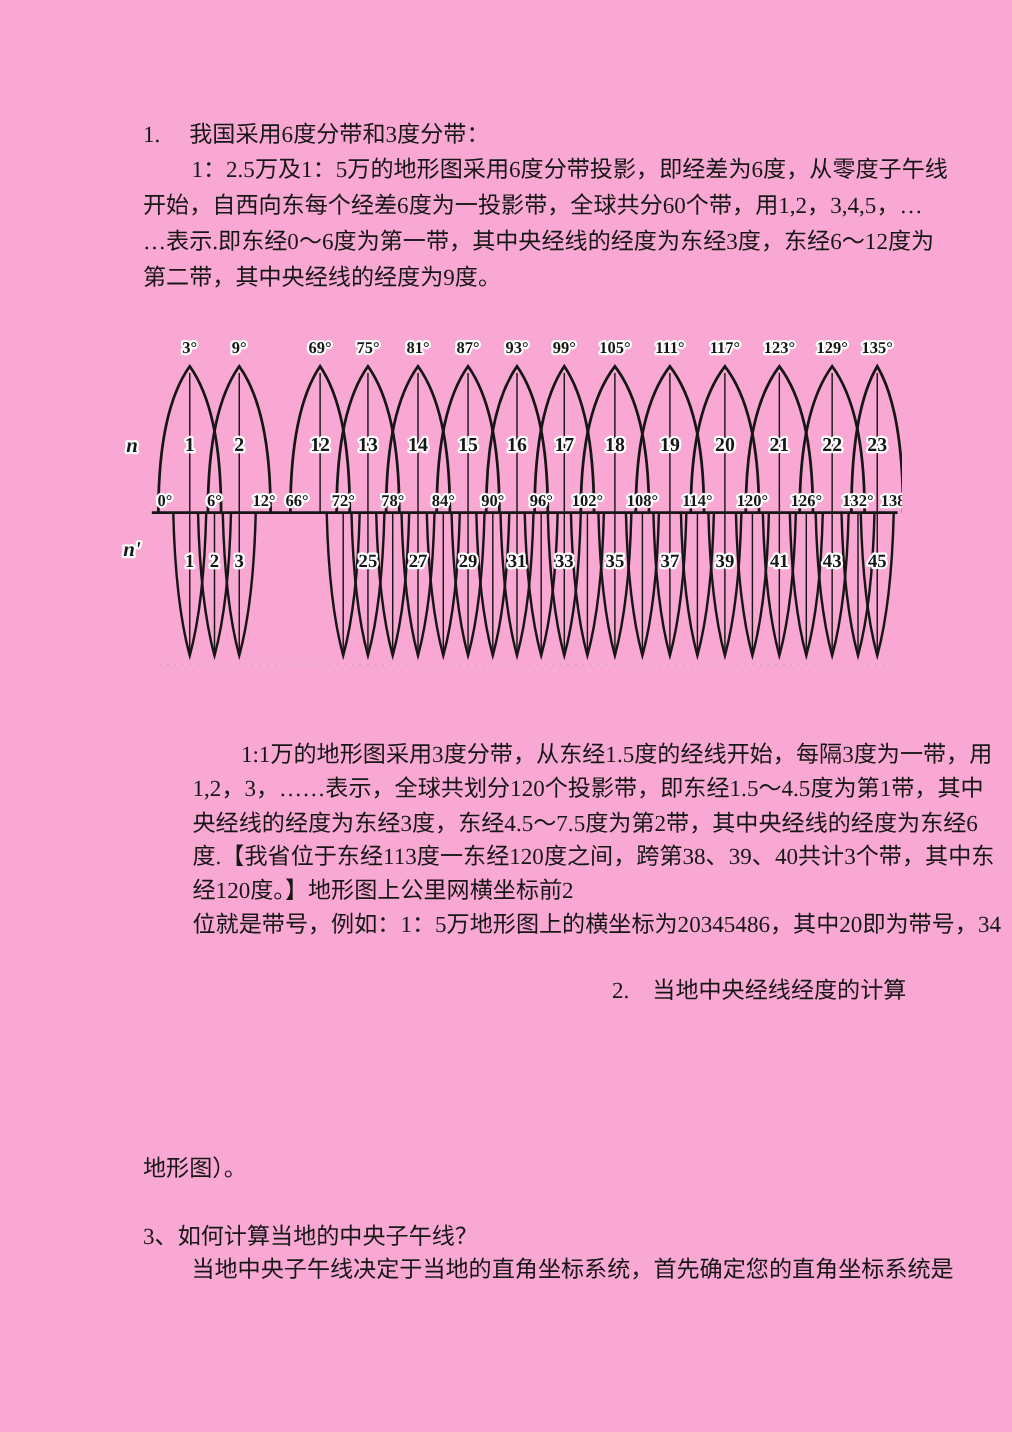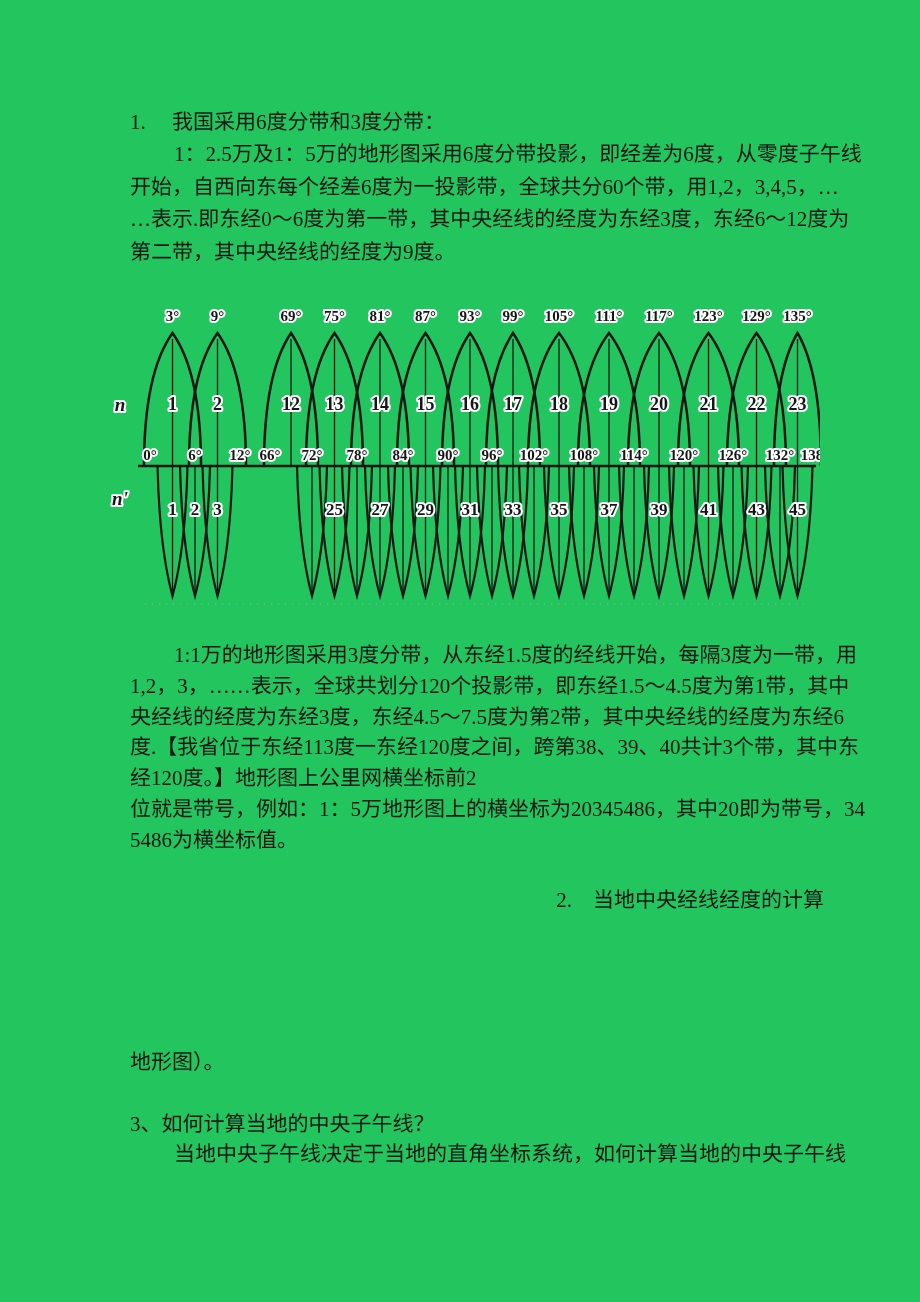--- a/index.html
+++ b/index.html
@@ -1,38 +1,38 @@
 <!DOCTYPE html>
 <html lang="zh-CN"><head>
 <meta charset="utf-8">
 <style>
   html,body{margin:0;padding:0;background:#e8e8e8;}
   .page{
     position:relative;
     width:920px;height:1302px;
-    background:#22c55e;
+    background:#f9a8d4;
     overflow:hidden;
     font-family:"Liberation Serif","DejaVu Serif",serif;
     color:#161616;
   }
   .textblock{
     position:absolute;
     left:130px;
     width:694px;
   }
   .textblock .line{
     display:block;
     white-space:pre;
     font-size:21px;
     line-height:var(--lh,31px);
     color:#161616;
   }
   .textblock .line.indent{padding-left:44px;}
   .b0{top:106px;--lh:32.4px;}
-  .b1{top:640px;--lh:30.8px;}
+  .b1{top:671px;margin-left:45px;--lh:30.8px;}
   .b2{top:885px;text-align:right;--lh:31px;}
   .b3{top:949px;--lh:32px;}
   .b4{top:1047px;--lh:31px;}
   .b5{top:1109px;--lh:31px;}
   .b6{top:1139px;--lh:31px;}
   .figwrap{
     position:absolute;
     left:100px;top:293px;
     width:720px;height:332px;
     margin:0;
@@ -208,27 +208,26 @@
       </svg>
   </figure>
 
   <div class="textblock b1">
       <div class="line indent">1:1万的地形图采用3度分带，从东经1.5度的经线开始，每隔3度为一带，用</div>
       <div class="line">1,2，3，……表示，全球共划分120个投影带，即东经1.5～4.5度为第1带，其中</div>
       <div class="line">央经线的经度为东经3度，东经4.5～7.5度为第2带，其中央经线的经度为东经6</div>
       <div class="line">度.【我省位于东经113度一东经120度之间，跨第38、39、40共计3个带，其中东</div>
       <div class="line">经120度。】地形图上公里网横坐标前2</div>
       <div class="line">位就是带号，例如：1：5万地形图上的横坐标为20345486，其中20即为带号，34</div>
-      <div class="line">5486为横坐标值。</div>
     </div>
   <div class="textblock b2">
       <div class="line">2.　当地中央经线经度的计算</div>
     </div>
   <div class="textblock b4">
       <div class="line">地形图）。</div>
     </div>
   <div class="textblock b5">
       <div class="line">3、如何计算当地的中央子午线？</div>
     </div>
   <div class="textblock b6">
-      <div class="line indent">当地中央子午线决定于当地的直角坐标系统，如何计算当地的中央子午线</div>
+      <div class="line indent">当地中央子午线决定于当地的直角坐标系统，首先确定您的直角坐标系统是</div>
     </div>
 </div>
 
 </body></html>

